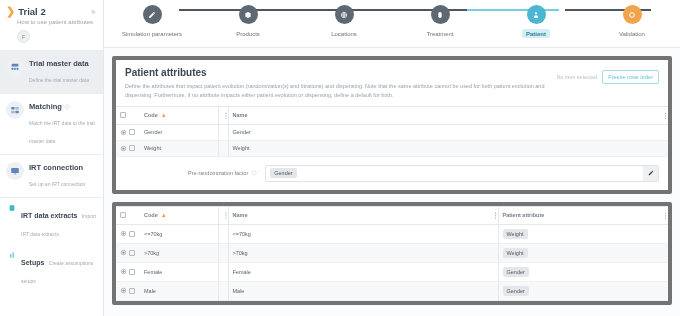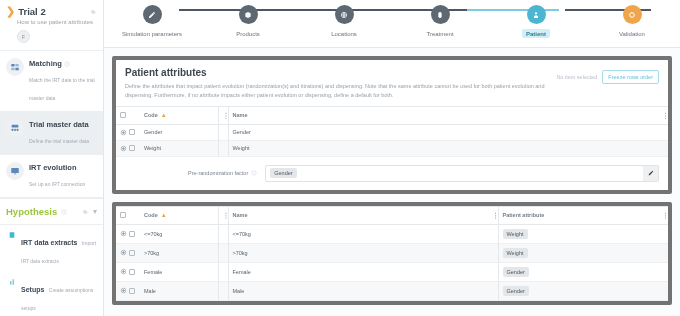--- a/index.html
+++ b/index.html
@@ -161,20 +161,35 @@
           <path d="M12 8a4 4 0 100 8 4 4 0 000-8zm0 6a2 2 0 110-4 2 2 0 010 4z"></path>
           <path d="M19.4 13l1.5 1.2-1.5 2.6-1.9-.6a6.9 6.9 0 01-1.6 1l-.4 1.9h-3l-.4-1.9a6.9 6.9 0 01-1.6-1l-1.9.6-1.5-2.6L6.6 13a7.4 7.4 0 010-2l-1.5-1.2 1.5-2.6 1.9.6a6.9 6.9 0 011.6-1l.4-1.9h3l.4 1.9c.6.25 1.1.6 1.6 1l1.9-.6 1.5 2.6L19.4 11a7.4 7.4 0 010 2z" opacity=".55"></path>
         </svg>
       </div>
       <div class="trial-sub">How to use patient attributes</div>
       <div class="avatar">F</div>
     </div>
 
     <div class="nav-block">
 
+      <div class="nav-item active">
+        <span class="nav-ic">
+          <svg width="10" height="10" viewBox="0 0 24 24" fill="#5f86b8">
+            <rect x="4" y="4" width="16" height="7" rx="1"></rect>
+            <rect x="4" y="14" width="4" height="5" rx="1"></rect>
+            <rect x="10" y="14" width="4" height="5" rx="1"></rect>
+            <rect x="16" y="14" width="4" height="5" rx="1"></rect>
+          </svg>
+        </span>
+        <span class="nav-txt">
+          <span class="nav-title">Trial master data</span>
+          <span class="nav-desc">Define the trial master data</span>
+        </span>
+      </div>
+
       <div class="nav-item">
         <span class="nav-ic">
           <svg width="10" height="10" viewBox="0 0 24 24" fill="#5f86b8">
             <rect x="3" y="5" width="8" height="6" rx="1"></rect>
             <rect x="13" y="5" width="8" height="6" rx="1" opacity=".55"></rect>
             <rect x="3" y="14" width="8" height="6" rx="1" opacity=".55"></rect>
             <rect x="13" y="14" width="8" height="6" rx="1"></rect>
           </svg>
         </span>
         <span class="nav-txt">
@@ -182,62 +197,34 @@
             <span>Matching</span>
             <svg class="clock" viewBox="0 0 24 24" fill="none" stroke="#9aa4ae" stroke-width="2">
               <circle cx="12" cy="12" r="9"></circle>
                 <path d="M12 7v5l3 2"></path>
             </svg>
           </span>
           <span class="nav-desc">Match the IRT data to the trial master data</span>
         </span>
       </div>
 
-      <div class="nav-item active">
-        <span class="nav-ic">
-          <svg width="10" height="10" viewBox="0 0 24 24" fill="#5f86b8">
-            <rect x="4" y="4" width="16" height="7" rx="1"></rect>
-            <rect x="4" y="14" width="4" height="5" rx="1"></rect>
-            <rect x="10" y="14" width="4" height="5" rx="1"></rect>
-            <rect x="16" y="14" width="4" height="5" rx="1"></rect>
-          </svg>
-        </span>
-        <span class="nav-txt">
-          <span class="nav-title">Trial master data</span>
-          <span class="nav-desc">Define the trial master data</span>
-        </span>
-      </div>
-
       <div class="nav-item">
         <span class="nav-ic">
           <svg width="10" height="10" viewBox="0 0 24 24" fill="#5f86b8">
             <rect x="3" y="5" width="18" height="12" rx="1.5"></rect>
             <rect x="9" y="18" width="6" height="2" rx="1"></rect>
           </svg>
         </span>
         <span class="nav-txt">
-          <span class="nav-title">IRT evolution</span>
+          <span class="nav-title">IRT connection</span>
           <span class="nav-desc">Set up an IRT connection</span>
         </span>
       </div>
     </div>
 
-    <div class="hyp-row">
-      <span class="hyp-title">Hypothesis</span>
-      <svg class="clock" viewBox="0 0 24 24" fill="none" stroke="#9aa4ae" stroke-width="2">
-        <circle cx="12" cy="12" r="9"></circle>
-          <path d="M12 7v5l3 2"></path>
-      </svg>
-      <span class="hyp-sp"></span>
-      <svg class="gear-sm" viewBox="0 0 24 24" fill="#9aa4ae">
-        <path d="M12 8a4 4 0 100 8 4 4 0 000-8zm0 6a2 2 0 110-4 2 2 0 010 4z"></path>
-        <path d="M19.4 13l1.5 1.2-1.5 2.6-1.9-.6a6.9 6.9 0 01-1.6 1l-.4 1.9h-3l-.4-1.9a6.9 6.9 0 01-1.6-1l-1.9.6-1.5-2.6L6.6 13a7.4 7.4 0 010-2l-1.5-1.2 1.5-2.6 1.9.6a6.9 6.9 0 011.6-1l.4-1.9h3l.4 1.9c.6.25 1.1.6 1.6 1l1.9-.6 1.5 2.6L19.4 11a7.4 7.4 0 010 2z" opacity=".55"></path>
-      </svg>
-      <span class="caret">▾</span>
-    </div>
 
     <div>
       <div class="sub-item">
         <svg class="sub-ic" viewBox="0 0 24 24" fill="#3fb9cd">
           <rect x="5" y="4" width="14" height="16" rx="1.5"></rect>
         </svg>
         <span class="nav-txt">
           <span class="sub-title">IRT data extracts</span>
           <span class="sub-desc">Import IRT data extracts</span>
         </span>

